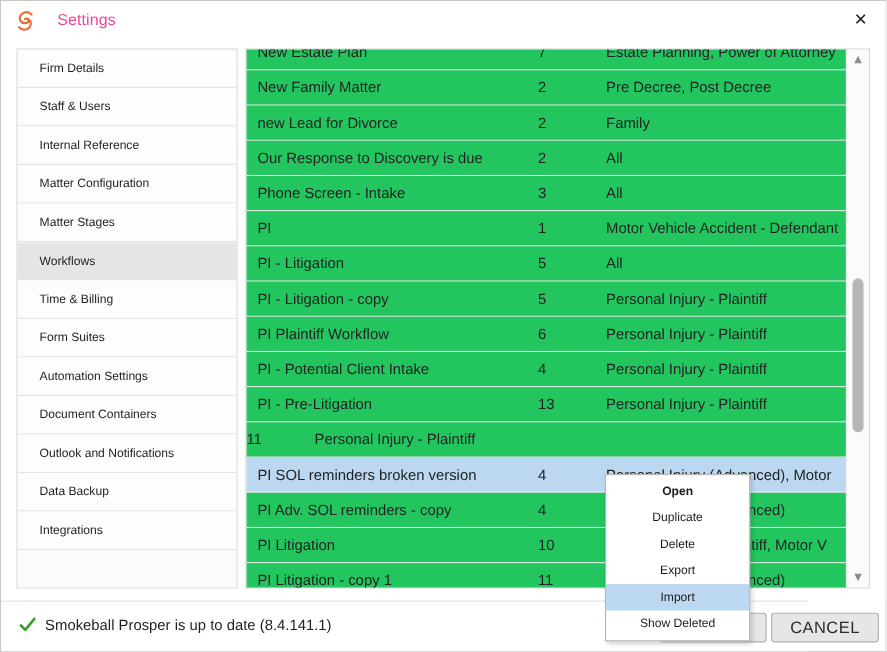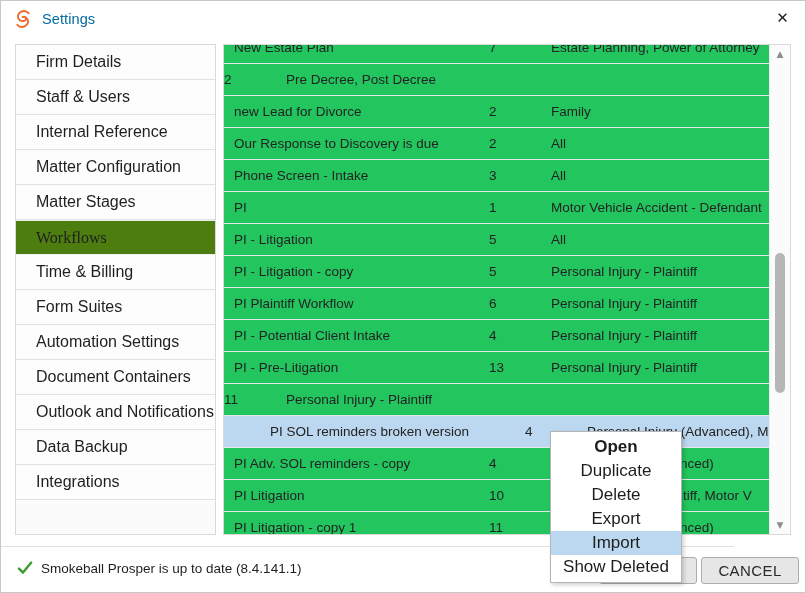--- a/index.html
+++ b/index.html
@@ -22,22 +22,22 @@
     position: absolute; left: 0; top: 0;
     width: 804px; height: 36px;
     background: #ffffff;
     display: flex; align-items: center;
   }
   #logo-icon {
     margin-left: 11px; width: 22px; height: 22px;
     display: flex; align-items: center; justify-content: center;
   }
   #title-text {
-    margin-left: 8px;
-    font-size: 14.5px; color: #0369a1;
+    margin-left: 18px;
+    font-size: 14.5px; color: #ec4899;
     letter-spacing: 0.1px;
   }
   #close-button {
     position: absolute; right: 0; top: 0;
     width: 45px; height: 34px;
     display: flex; align-items: center; justify-content: center;
     cursor: default;
   }
   #close-icon { font-size: 15px; color: #222; line-height: 1; font-family: "DejaVu Sans", sans-serif; }
 
@@ -53,32 +53,31 @@
     position: absolute; left: 14px; top: 7px;
     width: 201px; height: 491px;
     background: #fafafa;
     border: 1px solid #d9d9d9;
     overflow: hidden;
   }
   .nav-item {
     height: 35px;
     display: flex; align-items: center;
     padding-left: 20px;
-    font-size: 16px;
+    font-size: 11px;
     color: #1f1f1f;
     border-bottom: 1px solid #e2e2e2;
     background: #fdfdfd;
     cursor: default;
     white-space: nowrap;
   }
   .nav-item.selected {
-    background: #4d7c0f;
+    background: #e5e5e5;
     border-top: 1px solid #efefef;
     border-bottom: 1px solid #efefef;
-    font-family: Liberation Serif, serif;
   }
   .nav-filler {
     height: 44px; background: #fbfbfb;
     border-bottom: 1px solid #e2e2e2;
   }
 
   
   #table-panel {
     position: absolute; left: 222px; top: 7px;
     width: 568px; height: 491px;
@@ -99,21 +98,21 @@
   .row {
     height: 32px;
     display: flex; align-items: center;
     border-bottom: 1px solid #e8e8e8;
     background: #22c55e;
     font-size: 13.5px;
     color: #232323;
     cursor: default;
     white-space: nowrap;
   }
-  .row.selected { background: #bcd8f0; padding-left: 36px; }
+  .row.selected { background: #bcd8f0; }
   .c-name  { width: 265px; padding-left: 10px; overflow: hidden; }
   .c-count { width: 62px;  text-align: left; overflow: hidden; }
   .c-type  { flex: 1; overflow: hidden; }
 
   
   #scrollbar {
     position: absolute; right: 0; top: 0;
     width: 21px; height: 489px;
     background: #fbfbfb;
     border-left: 1px solid #ededed;
@@ -142,21 +141,21 @@
     width: 132px;
     background: #ffffff;
     border: 1px solid #b5b5b5;
     box-shadow: 2px 2px 4px rgba(0,0,0,0.18);
     padding: 3px 0 3px 0;
     z-index: 40;
   }
   .menu-item {
     height: 24px;
     display: flex; align-items: center; justify-content: center;
-    font-size: 17px; color: #1d1d1d;
+    font-size: 11px; color: #1d1d1d;
     cursor: default; white-space: nowrap;
   }
   .menu-item.bold { font-weight: bold; }
   .menu-item.highlight { background: #bcd8f0; }
 
   
   #footer {
     position: absolute; left: 0; bottom: 0;
     width: 733px; height: 46px;
     background: #ffffff;
@@ -253,20 +252,21 @@
 
     <div id="table-panel">
       <div id="table-viewport">
         <div id="table-rows">
             <div class="row">
               <div class="c-name">New Estate Plan</div>
               <div class="c-count">7</div>
               <div class="c-type">Estate Planning, Power of Attorney</div>
             </div>
             <div class="row">
+              <div class="c-name">New Family Matter</div>
               <div class="c-count">2</div>
               <div class="c-type">Pre Decree, Post Decree</div>
             </div>
             <div class="row">
               <div class="c-name">new Lead for Divorce</div>
               <div class="c-count">2</div>
               <div class="c-type">Family</div>
             </div>
             <div class="row">
               <div class="c-name">Our Response to Discovery is due</div>

